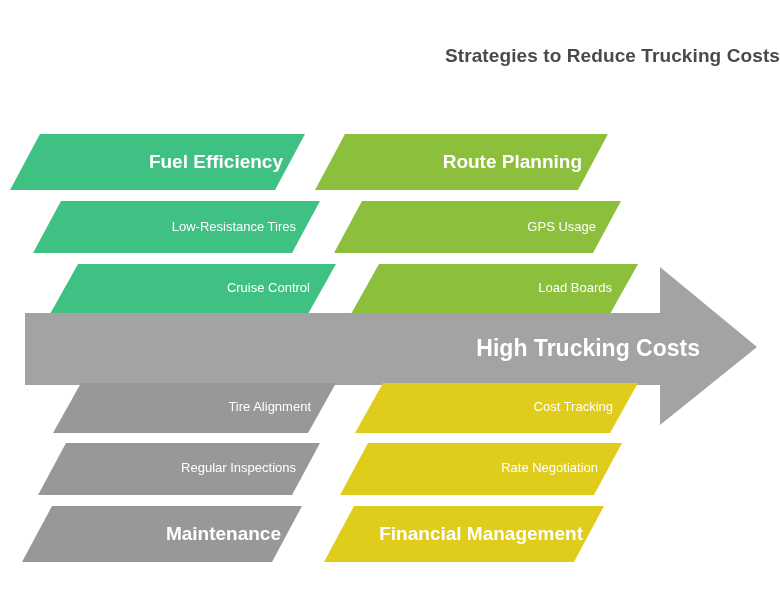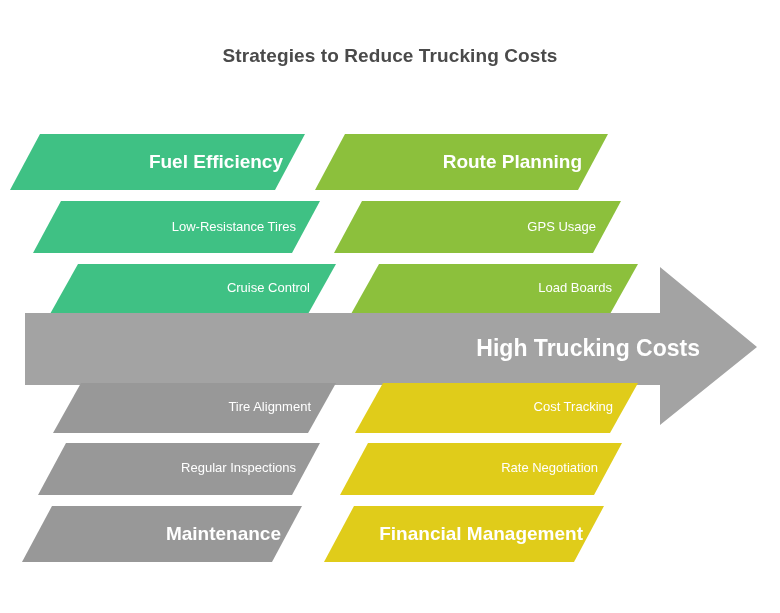--- a/index.html
+++ b/index.html
@@ -17,21 +17,21 @@
     position: relative;
     width: 780px;
     height: 613px;
     background: #ffffff;
   }
   .chart-title {
     position: absolute;
     left: 0;
     top: 45px;
     width: 780px;
-    text-align: center;
+    text-align: right;
     font-size: 19px;
     font-weight: bold;
     color: #4a4a4a;
     letter-spacing: 0.1px;
   }
   svg.fishbone {
     position: absolute;
     left: 0;
     top: 0;
     width: 780px;

